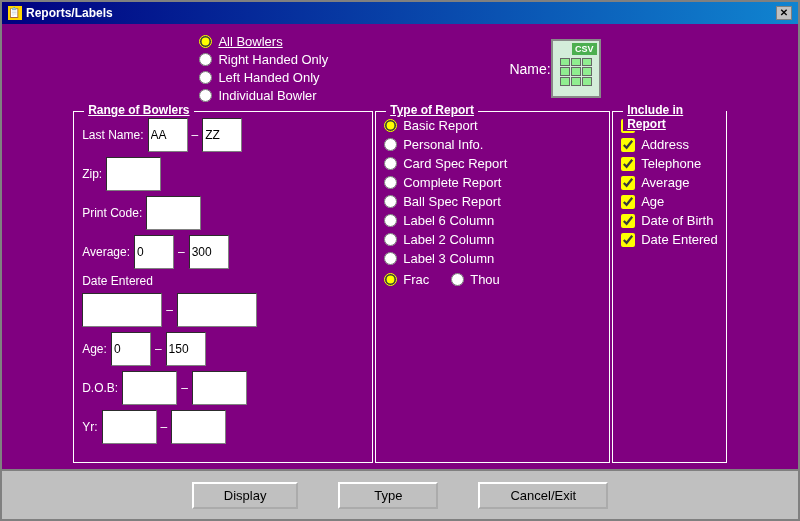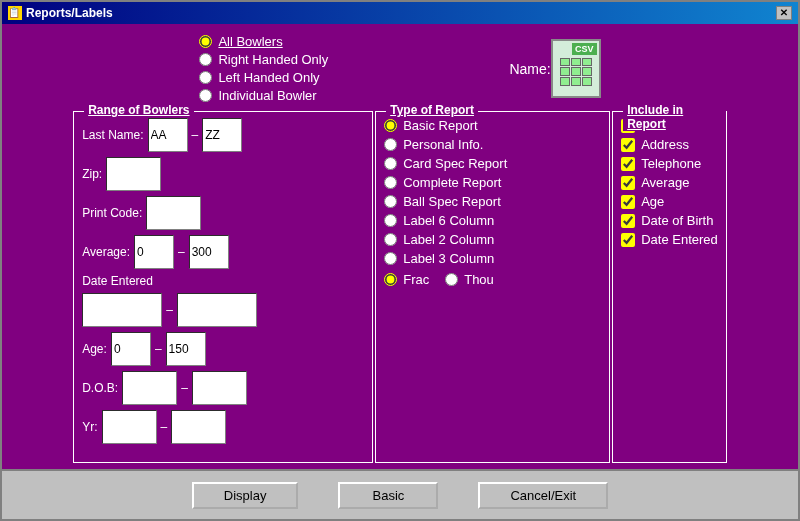--- a/index.html
+++ b/index.html
@@ -231,21 +231,21 @@
       border: 2px outset #ffffff;
       padding: 4px 30px;
       font-size: 13px;
       cursor: pointer;
       min-width: 100px;
       text-align: center;
     }
     .frac-thou-row {
       display: flex;
       align-items: center;
-      gap: 16px;
+      gap: 22px;
       margin-top: 6px;
     }
   </style>
 </head>
 <body>
 
 <div class="window">
 
   <div class="title-bar">
     <div class="title-bar-left">
@@ -436,16 +436,16 @@
           <input type="checkbox" checked="" style="">
           <label>Date Entered</label>
         </div>
       </div>
 
     </div>
   </div>
 
   <div class="bottom-bar">
     <button class="bottom-btn">Display</button>
-    <button class="bottom-btn">Basic</button>
+    <button class="bottom-btn">Type</button>
     <button class="bottom-btn">Cancel/Exit</button>
   </div>
 </div>
 
 </body></html>

